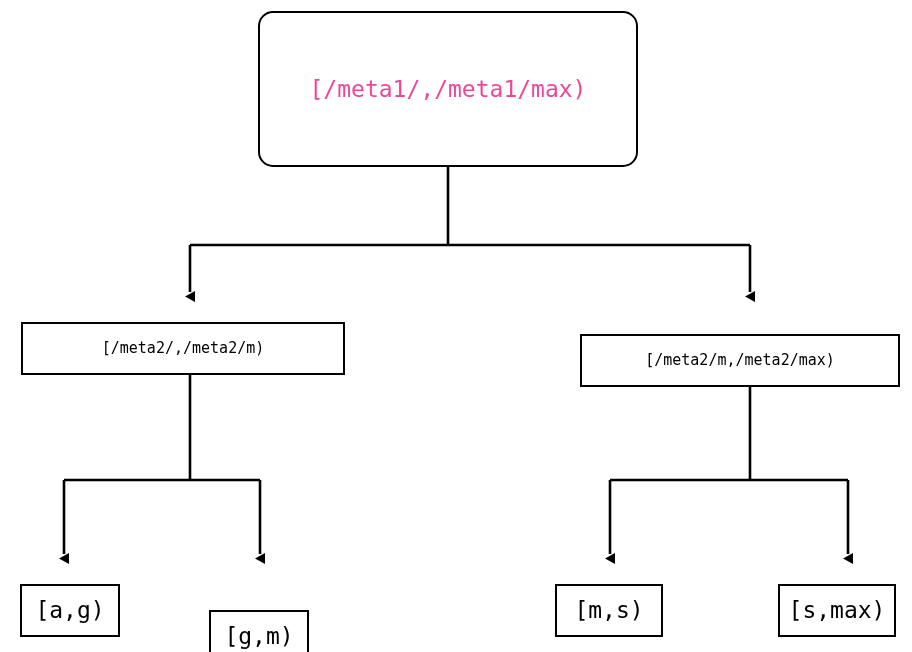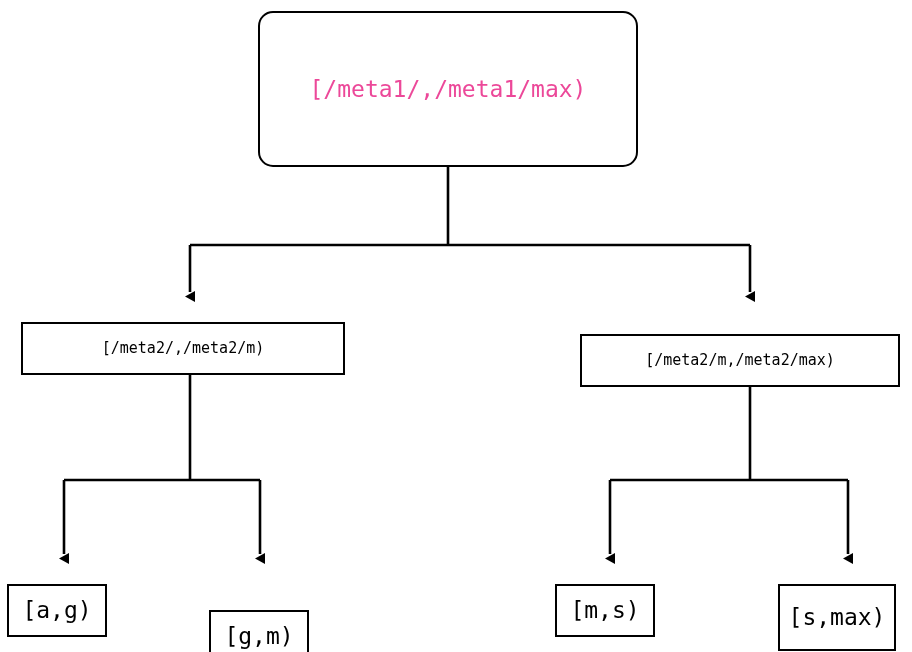--- a/index.html
+++ b/index.html
@@ -82,29 +82,29 @@
   </div>
 
   <div class="node level-mid" style="left: 21px; top: 322px; width: 324px; height: 53px; border-color: rgb(0, 0, 0); color: rgb(0, 0, 0);">
     <span class="node-label">[/meta2/,/meta2/m)</span>
   </div>
 
   <div class="node level-mid" style="left: 580px; top: 322px; width: 320px; height: 53px; border-color: rgb(0, 0, 0); color: rgb(0, 0, 0); margin-top: 12px;">
     <span class="node-label">[/meta2/m,/meta2/max)</span>
   </div>
 
-  <div class="node level-leaf" style="left: 7px; top: 584px; width: 100px; height: 53px; border-color: rgb(0, 0, 0); color: rgb(0, 0, 0);">
+  <div class="node level-leaf" style="left: 20px; top: 584px; width: 100px; height: 53px; border-color: rgb(0, 0, 0); color: rgb(0, 0, 0);">
     <span class="node-label">[a,g)</span>
   </div>
 
   <div class="node level-leaf" style="left: 209px; top: 610px; width: 100px; height: 53px; border-color: rgb(0, 0, 0); color: rgb(0, 0, 0);">
     <span class="node-label">[g,m)</span>
   </div>
 
-  <div class="node level-leaf" style="left: 555px; top: 584px; width: 100px; height: 53px; border-color: rgb(0, 0, 0); color: rgb(0, 0, 0);">
+  <div class="node level-leaf" style="left: 555px; top: 584px; width: 108px; height: 53px; border-color: rgb(0, 0, 0); color: rgb(0, 0, 0);">
     <span class="node-label">[m,s)</span>
   </div>
 
-  <div class="node level-leaf" style="left: 778px; top: 584px; width: 118px; height: 67px; border-color: rgb(0, 0, 0); color: rgb(0, 0, 0);">
+  <div class="node level-leaf" style="left: 778px; top: 584px; width: 118px; height: 53px; border-color: rgb(0, 0, 0); color: rgb(0, 0, 0);">
     <span class="node-label">[s,max)</span>
   </div>
 
 </div>
 
 </body></html>

